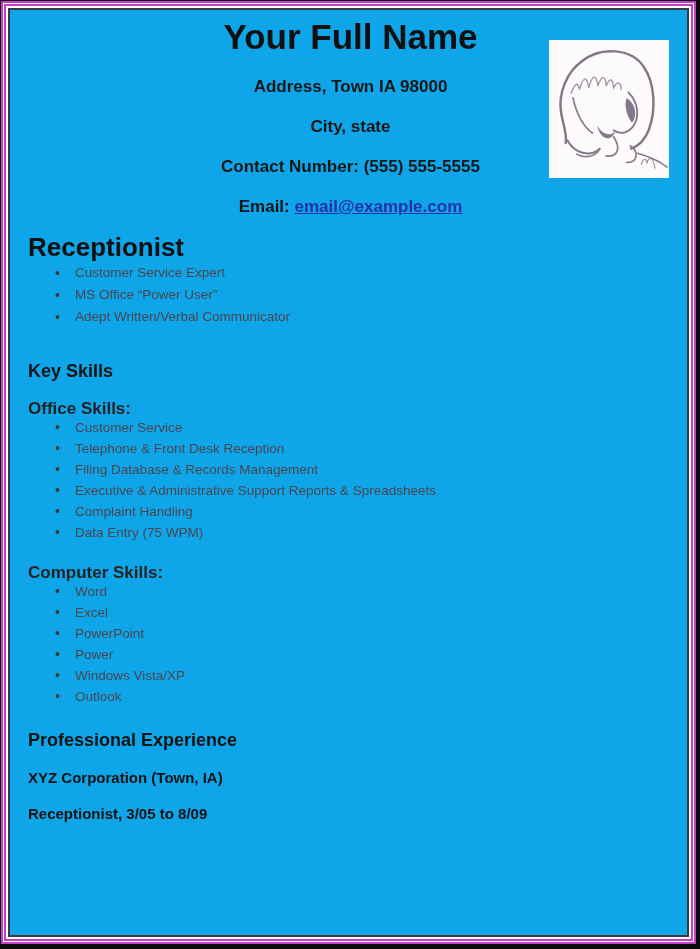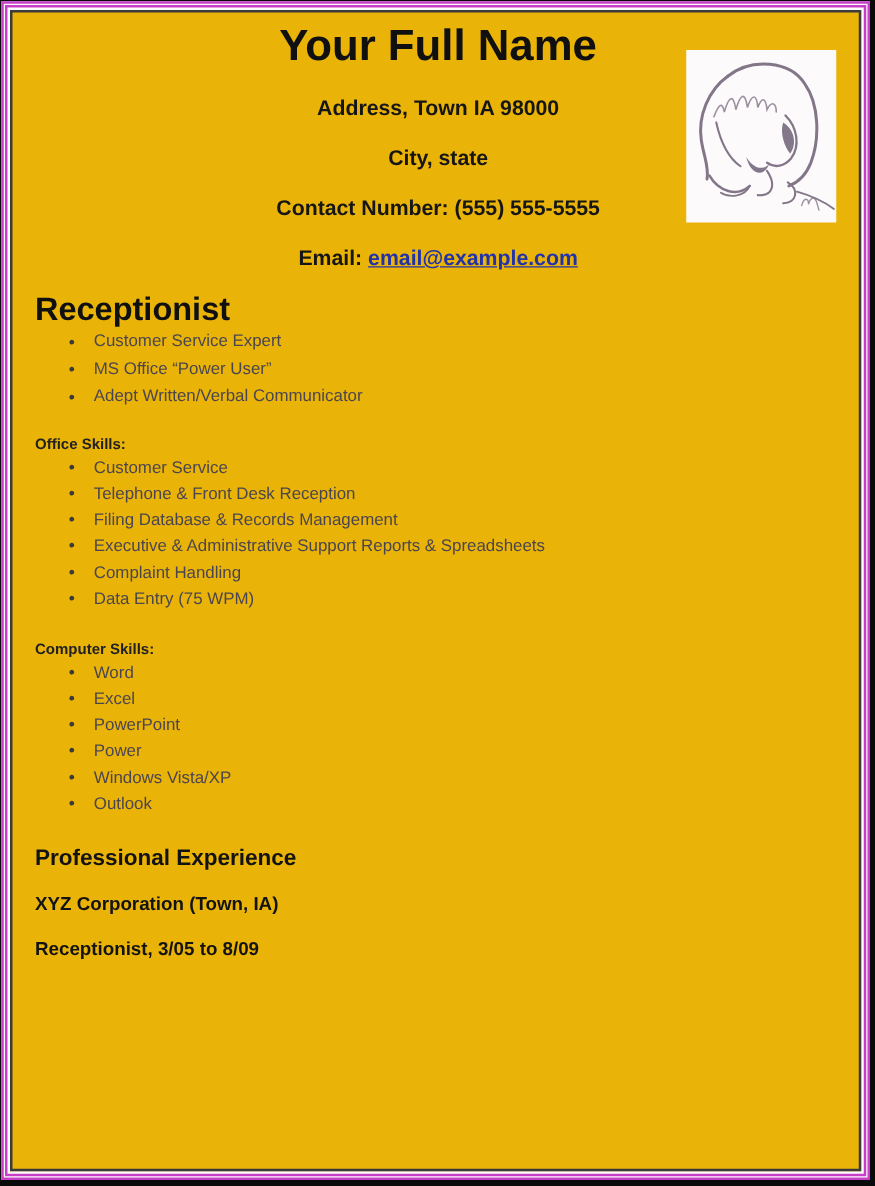--- a/index.html
+++ b/index.html
@@ -15,21 +15,21 @@
     left: 1px; top: 1px; right: 4px; bottom: 5px;
     border: 5px double var(--frame-magenta, #c73fc7);
     background: #fefefe;
     box-sizing: border-box;
     padding: 2px;
   }
   .frame-dark {
     width: 100%; height: 100%;
     box-sizing: border-box;
     border: 2px solid var(--frame-dark, #3b3b3b);
-    background: #eab308;
+    background: #0ea5e9;
     position: relative;
     overflow: hidden;
   }
   .content {
     position: relative;
     padding: 0 14px 0 18px;
     height: 100%;
     box-sizing: border-box;
   }
   
@@ -71,21 +71,21 @@
     color: #101010;
   }
   .section-heading {
     font-size: 18px;
     line-height: 22px;
     font-weight: bold;
     color: #131313;
     margin: 0;
   }
   .sub-heading {
-    font-size: 12px;
+    font-size: 17px;
     line-height: 16px;
     font-weight: bold;
     color: #222222;
     margin: 0;
   }
   .bold-line {
     font-size: 15px;
     line-height: 18px;
     font-weight: bold;
     color: #131313;
@@ -164,20 +164,21 @@
         </svg>
       </div>
 
       <h1 class="section-heading-xl mt-recep">Receptionist</h1>
       <ul class="blist mt-list1">
           <li>Customer Service Expert</li>
           <li>MS Office “Power User”</li>
           <li>Adept Written/Verbal Communicator</li>
         </ul>
 
+      <h2 class="section-heading mt-keysk">Key Skills</h2>
       <h3 class="sub-heading mt-office">Office Skills:</h3>
       <ul class="blist tight mt-olist">
           <li>Customer Service</li>
           <li>Telephone &amp; Front Desk Reception</li>
           <li>Filing Database &amp; Records Management</li>
           <li>Executive &amp; Administrative Support Reports &amp; Spreadsheets</li>
           <li>Complaint Handling</li>
           <li>Data Entry (75 WPM)</li>
         </ul>
 

